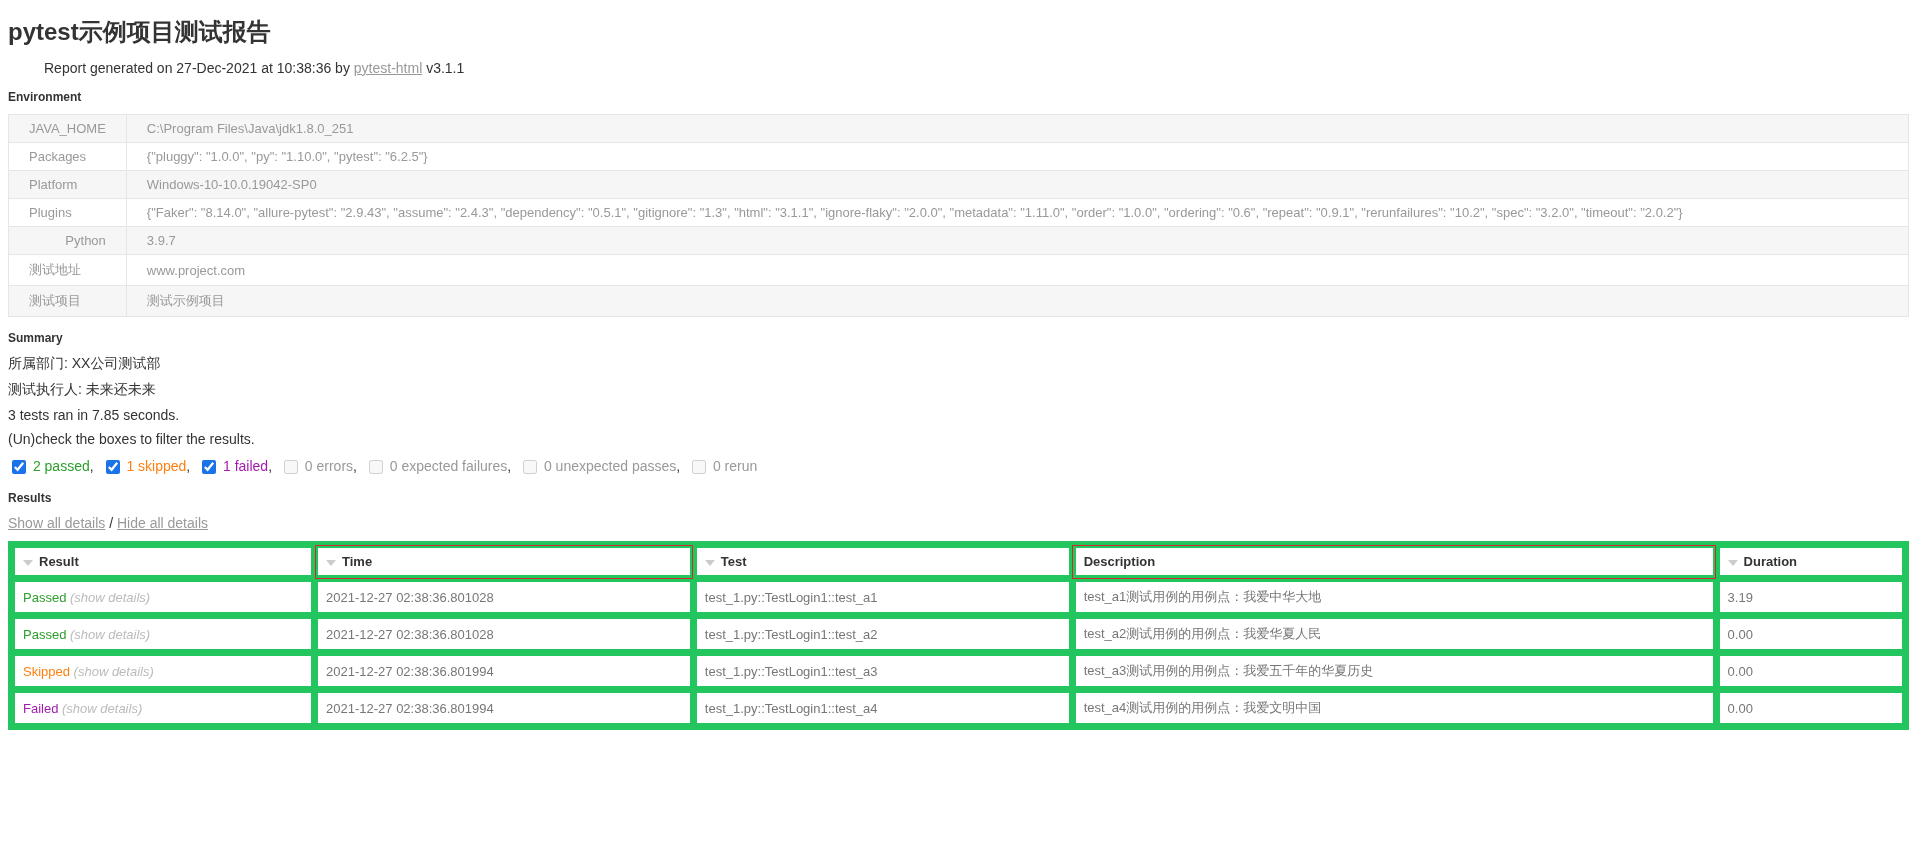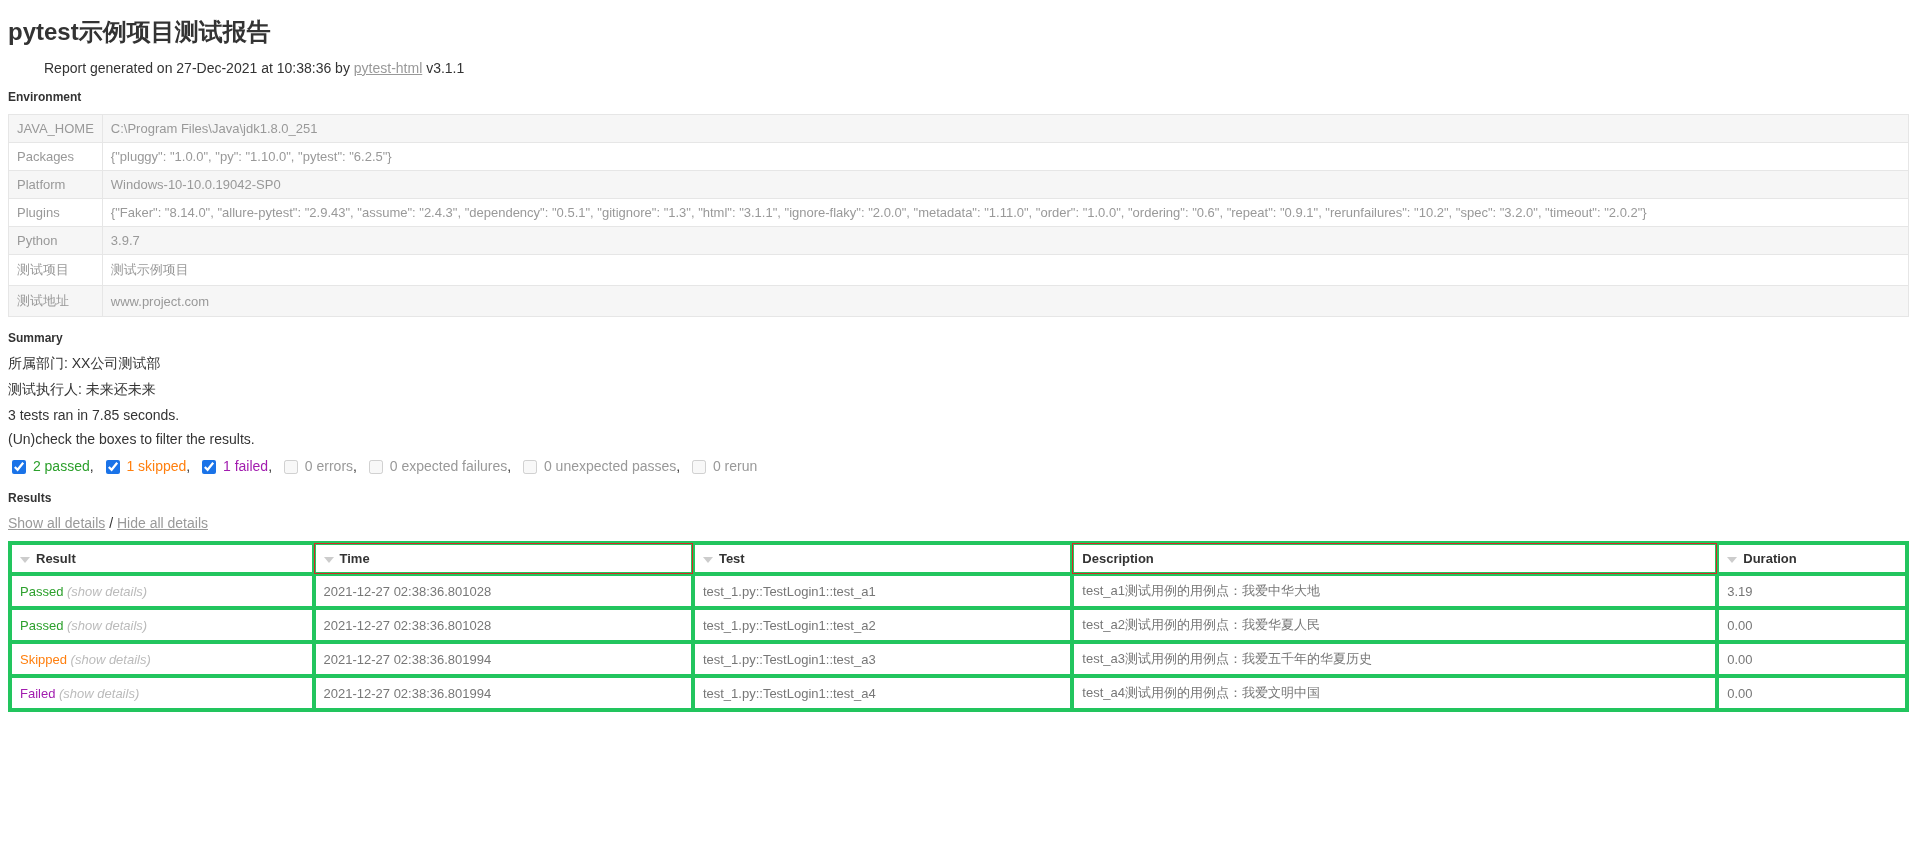--- a/index.html
+++ b/index.html
@@ -15,21 +15,21 @@
     h2 { font-size: 12px; margin: 14px 0 10px 0; font-weight: bold; }
     p { margin: 8px 0; color: #333; }
     a { color: #999; text-decoration: underline; cursor: pointer; }
     table.env {
       width: 100%;
       border-collapse: collapse;
       margin-top: 6px;
     }
     table.env td {
       border: 1px solid #e6e6e6;
-      padding: 6px 8px;
+      padding: 6px 20px;
       color: #999;
       font-size: 13px;
     }
     table.env tr:nth-child(odd) td { background: #f6f6f6; }
     .filters { margin: 10px 0; }
     .filter-item { display: inline-block; margin-right: 4px; }
     .filter-item input[type=checkbox] {
       width: 14px; height: 14px; vertical-align: middle;
       accent-color: #1a73e8;
     }
@@ -38,21 +38,21 @@
     .skipped { color: #ff7f0e; }
     .failed { color: #a21caf; }
     .disabled-filter { color: #999; }
     .links-row { margin: 0 0 10px 0; }
     table.results {
       width: 100%;
       border-collapse: collapse;
       margin-top: 4px;
     }
     table.results th, table.results td {
-      border: 4px solid #22c55e;
+      border: 7px solid #22c55e;
       padding: 6px 8px;
       text-align: left;
       font-size: 13px;
     }
     table.results th {
       background: #fff;
       font-weight: bold;
       color: #333;
     }
     table.results td { color: #777; }
@@ -103,30 +103,30 @@
       </tr>
       <tr>
         <td style="width: 80px;">Platform</td>
         <td>Windows-10-10.0.19042-SP0</td>
       </tr>
       <tr>
         <td style="width: 80px;">Plugins</td>
         <td>{"Faker": "8.14.0", "allure-pytest": "2.9.43", "assume": "2.4.3", "dependency": "0.5.1", "gitignore": "1.3", "html": "3.1.1", "ignore-flaky": "2.0.0", "metadata": "1.11.0", "order": "1.0.0", "ordering": "0.6", "repeat": "0.9.1", "rerunfailures": "10.2", "spec": "3.2.0", "timeout": "2.0.2"}</td>
       </tr>
       <tr>
-        <td style="width: 80px;">Python</td>
+        <td style="width: 80px; text-align: right;">Python</td>
         <td>3.9.7</td>
+      </tr>
+      <tr>
+        <td style="width: 80px;">测试地址</td>
+        <td>www.project.com</td>
       </tr>
       <tr>
         <td style="width: 80px;">测试项目</td>
         <td>测试示例项目</td>
-      </tr>
-      <tr>
-        <td style="width: 80px;">测试地址</td>
-        <td>www.project.com</td>
       </tr>
     </tbody>
 </table>
 
 <h2>Summary</h2>
 
 <p>
   <span>所属部门: </span><span>XX公司测试部</span>
 </p>
 <p>

